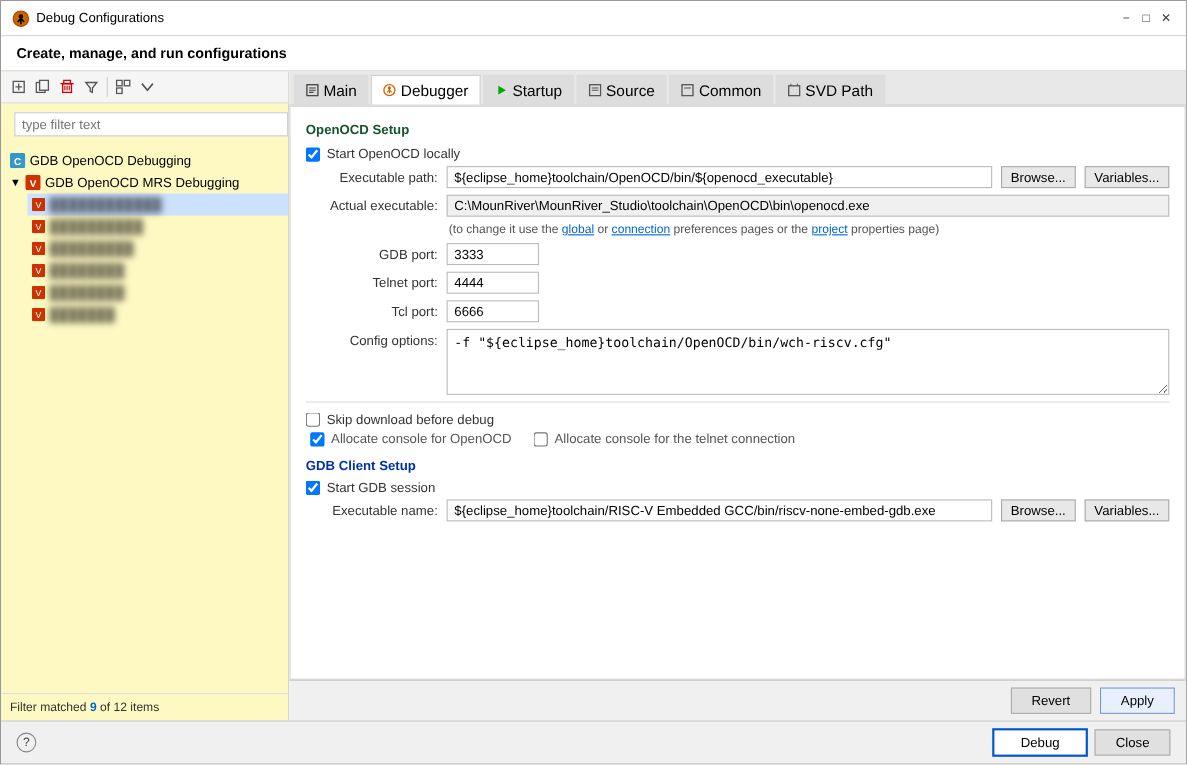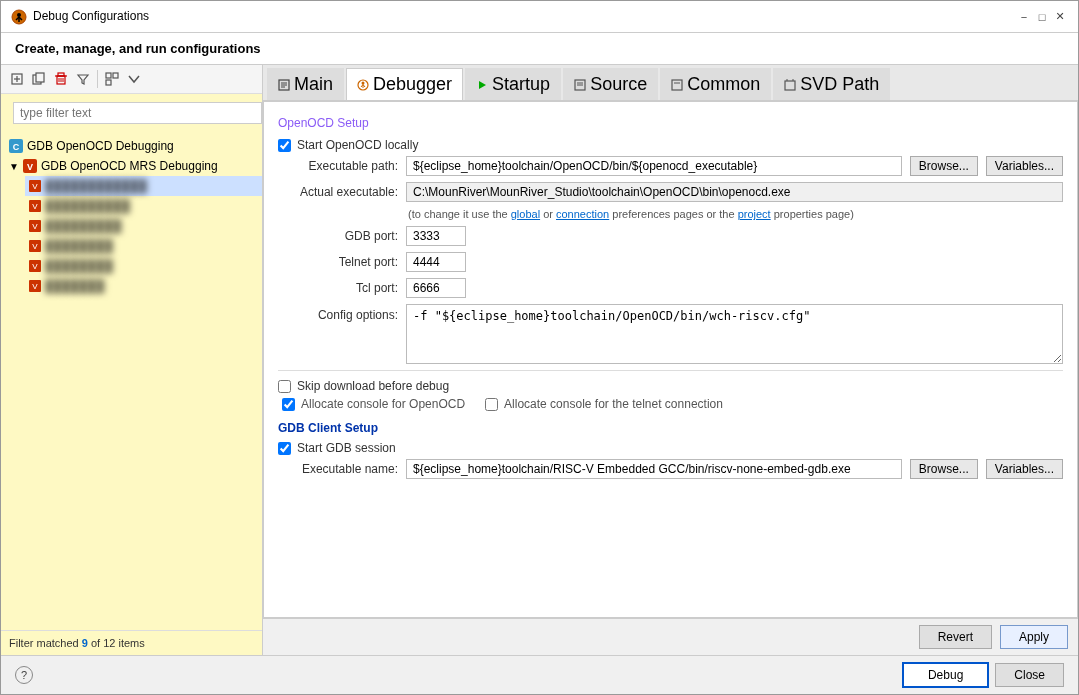--- a/index.html
+++ b/index.html
@@ -187,21 +187,21 @@
       display: flex;
       background: #e8e8e8;
       border-bottom: 1px solid #ccc;
       padding: 0 4px;
     }
     .tab {
       padding: 5px 10px;
       border: 1px solid transparent;
       border-bottom: none;
       cursor: pointer;
-      font-size: 18px;
+      font-size: 14px;
       display: flex;
       align-items: center;
       gap: 4px;
       background: #ddd;
       margin-right: 2px;
       margin-top: 3px;
     }
     .tab.active {
       background: #fff;
       border-color: #ccc;
@@ -212,23 +212,23 @@
       flex: 1;
       background: #fff;
       overflow-y: auto;
       overflow-x: hidden;
       padding: 10px 14px;
       border: 1px solid #ccc;
       margin: 0;
       position: relative;
     }
     .section-header {
-      color: #8b5cf6;
-      font-size: 12px;
-      font-weight: normal;
+      color: #14532d;
+      font-size: 12px;
+      font-weight: bold;
       margin-bottom: 8px;
       margin-top: 4px;
     }
     .form-row {
       display: flex;
       align-items: center;
       margin-bottom: 6px;
       gap: 8px;
     }
     .form-label {
@@ -283,21 +283,21 @@
       gap: 8px;
     }
     .port-label {
       width: 120px;
       text-align: right;
       font-size: 12px;
       color: #333;
       flex-shrink: 0;
     }
     .port-input {
-      width: 60px;
+      width: 84px;
       padding: 2px 6px;
       border: 1px solid #bbb;
       font-size: 12px;
     }
     .config-textarea {
       width: 100%;
       height: 60px;
       padding: 4px 6px;
       border: 1px solid #bbb;
       font-size: 12px;

